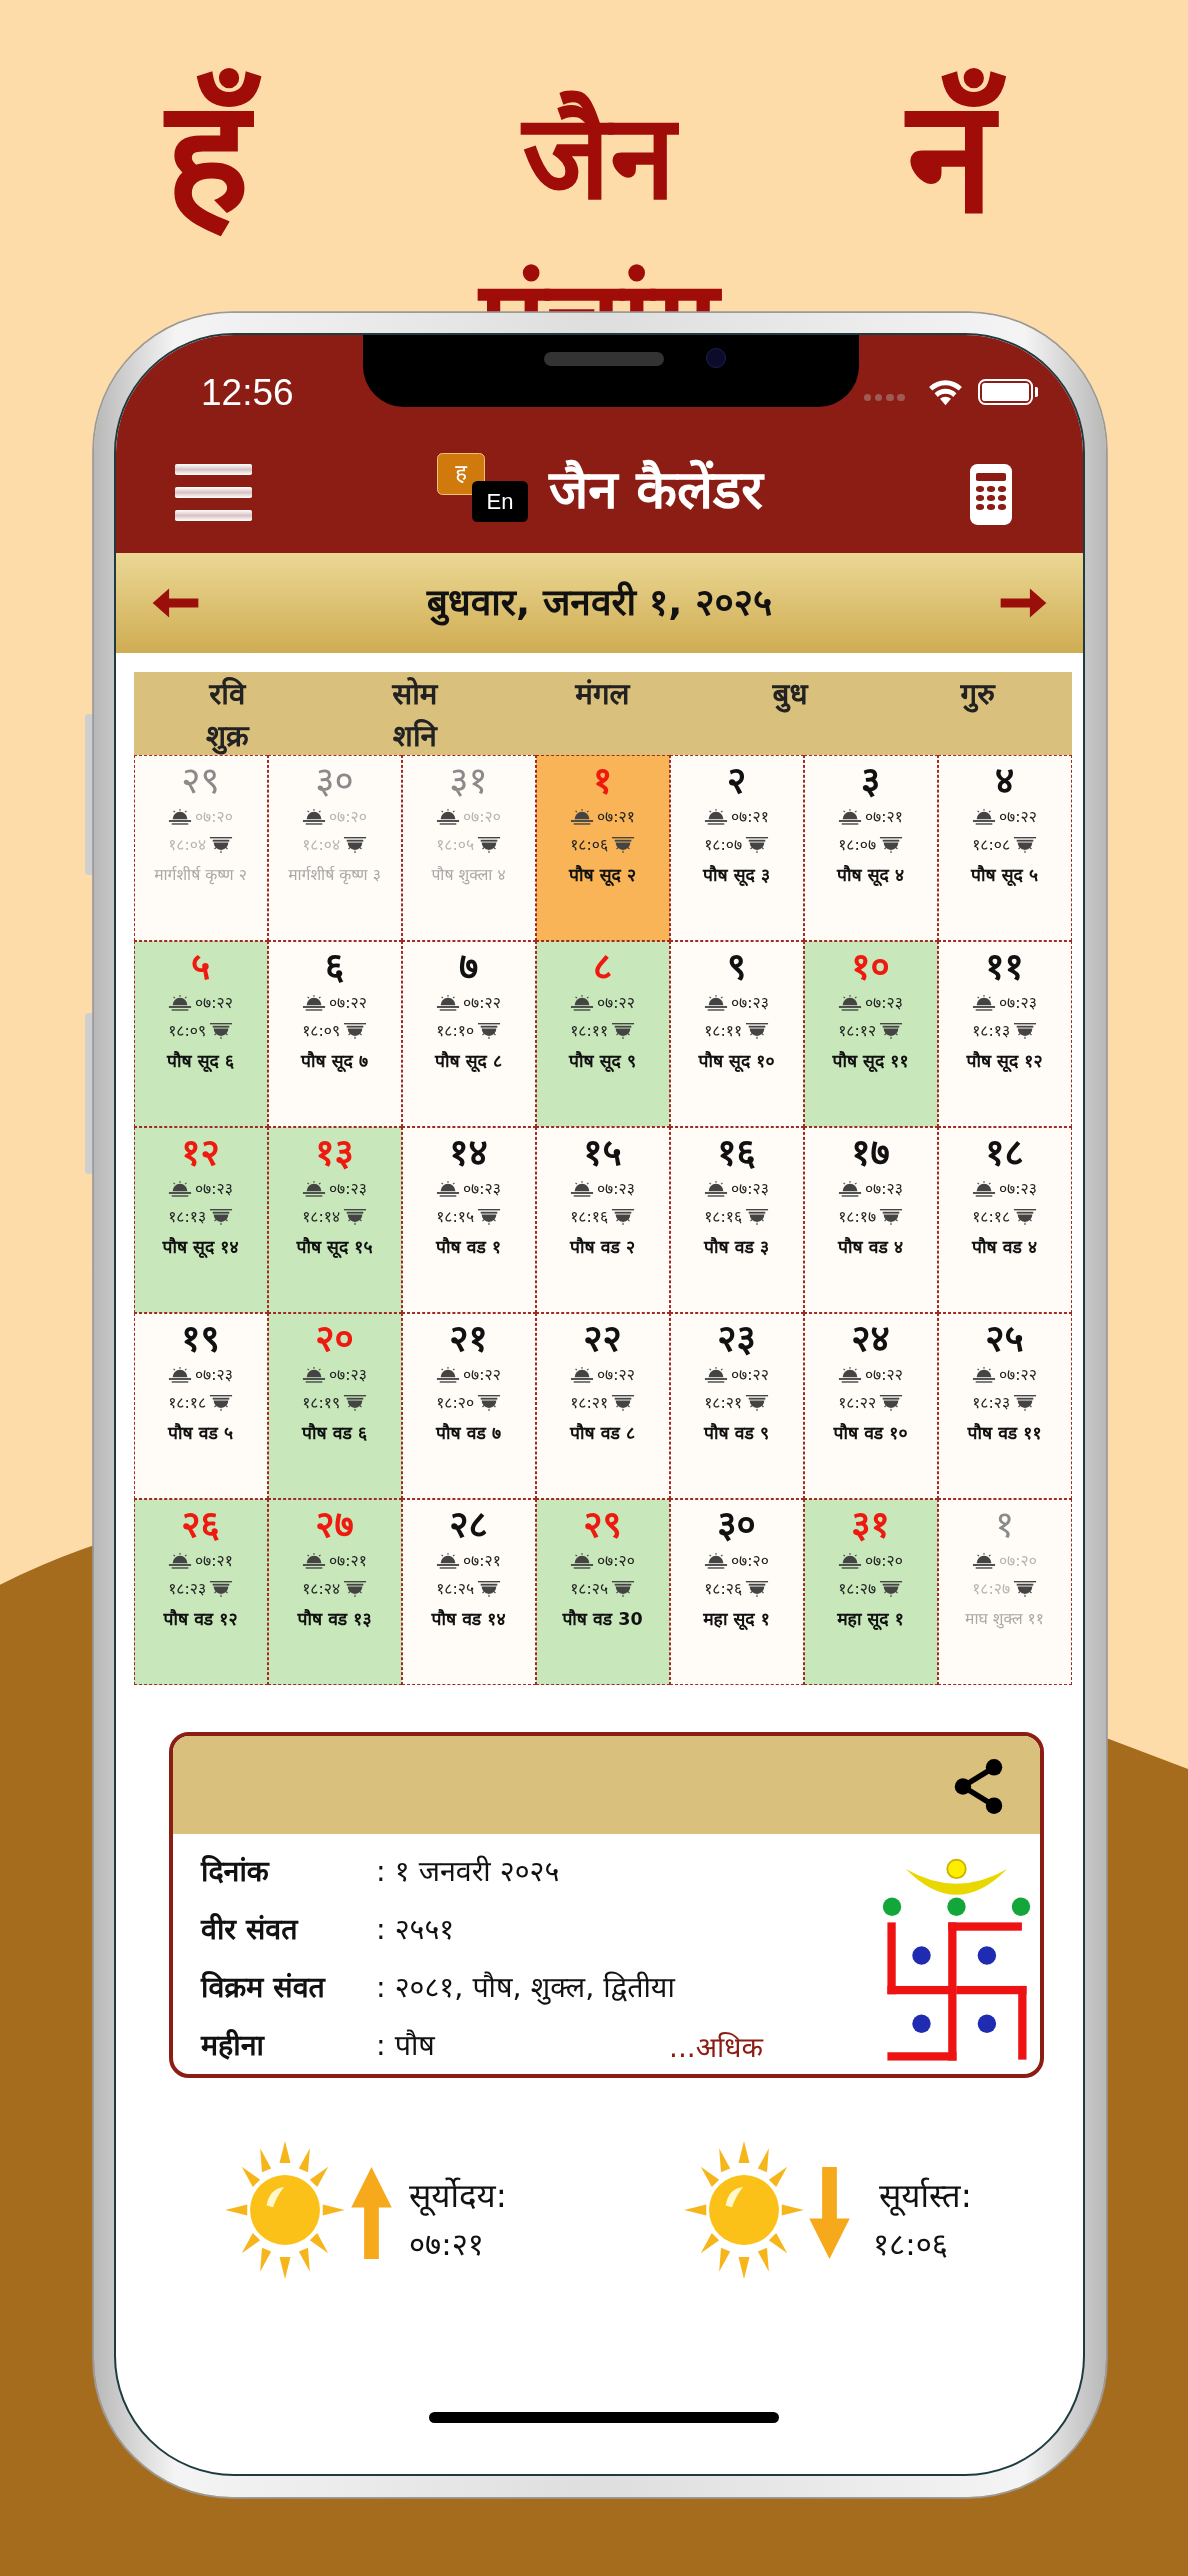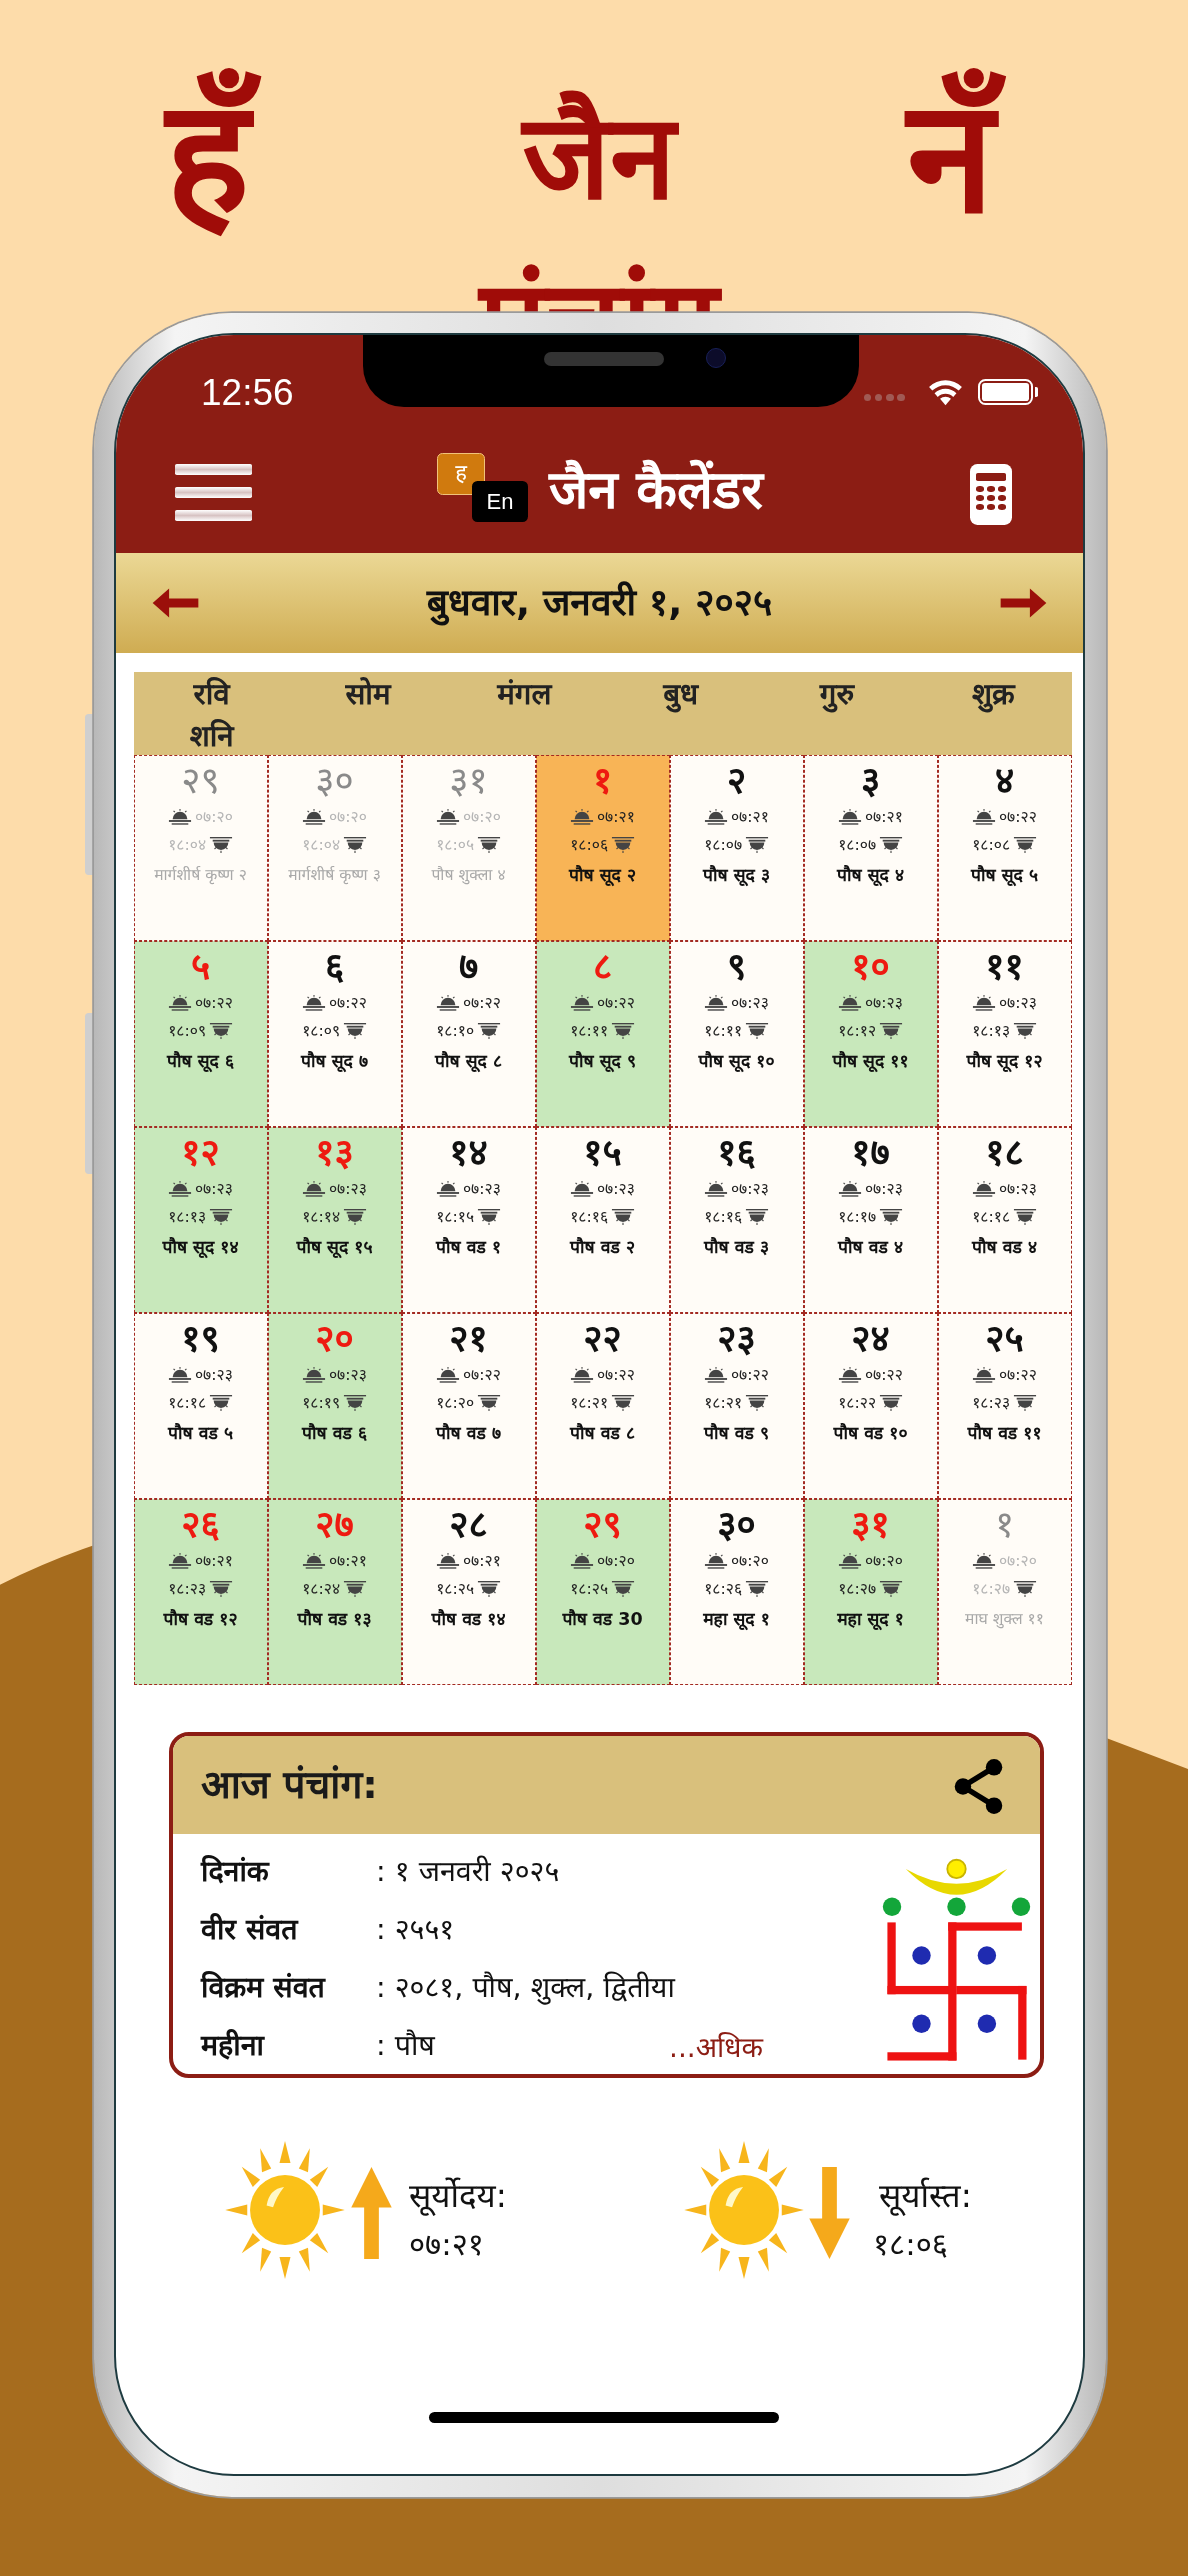--- a/index.html
+++ b/index.html
@@ -39,21 +39,21 @@
   .calc-btn .keys{display:grid;grid-template-columns:repeat(3,1fr);gap:3.7px}
   .calc-btn .keys i{display:block;height:5.5px;background:#8c1d14;border-radius:50%}
 
   .datebar{position:absolute;left:0;top:218px;width:100%;height:100px;background:linear-gradient(#ebd895,#cfac52)}
   .nav-arrow{position:absolute;top:28px;width:53px;height:44px;cursor:pointer}
   .nav-arrow.prev{left:33px}
   .nav-arrow.next{right:33px}
   .date-title{position:absolute;left:0;width:100%;top:0;line-height:100px;text-align:center;font-size:37px;font-weight:bold;color:#111;font-family:"DejaVu Sans",sans-serif}
 
   .cal{position:absolute;left:17.5px;top:337px;width:938px}
-  .weekhead{display:grid;grid-template-columns:repeat(6,1fr);height:83px;background:#d9c07c;align-items:center}
+  .weekhead{display:grid;grid-template-columns:repeat(5,1fr);height:83px;background:#d9c07c;align-items:center}
   .weekhead div{text-align:center;font-size:29.5px;font-weight:bold;color:#222;font-family:"DejaVu Sans",sans-serif}
   .grid{display:grid;grid-template-columns:repeat(7,1fr);grid-auto-rows:186px}
   .cell{position:relative;border:1.8px dashed #a32a22;background:#fffcf7;text-align:center;cursor:pointer;padding-top:3px}
   .cell.green{background:#c8e8bb}
   .cell.today{background:#f8b456}
   .cell .num{font-size:37px;font-weight:bold;color:#111;font-family:"DejaVu Sans",sans-serif;line-height:44px}
   .cell.red .num{color:#ee1a10}
   .cell .t{font-size:15.7px;color:#222;line-height:28px;display:flex;justify-content:center;align-items:center;gap:2.8px;font-family:"DejaVu Sans",sans-serif}
   .cell .tithi{font-size:17.5px;font-weight:bold;color:#111;font-family:"DejaVu Sans",sans-serif;line-height:28px;margin-top:1.8px}
   .cell.muted .num{color:#8a8a8a;font-weight:normal}
@@ -1351,21 +1351,20 @@
                 </svg>
               </span>
             </div>
             <div class="tithi">माघ शुक्ल ११</div>
           </div>
         </div>
     </div>
 
     <div class="panchang">
       <div class="panchang-head">
-        <div class="panchang-title">आज पंचांग:</div>
         <svg class="share-btn" viewBox="0 0 58 62">
           <line x1="46" y1="10" x2="12" y2="31" stroke="#000" stroke-width="6"></line>
           <line x1="12" y1="31" x2="46" y2="52" stroke="#000" stroke-width="6"></line>
           <circle cx="46" cy="10" r="9" fill="#000"></circle>
           <circle cx="12" cy="31" r="9" fill="#000"></circle>
           <circle cx="46" cy="52" r="9" fill="#000"></circle>
         </svg>
       </div>
       <div class="prow" style="top:114px">
         <span class="lbl">दिनांक</span>

